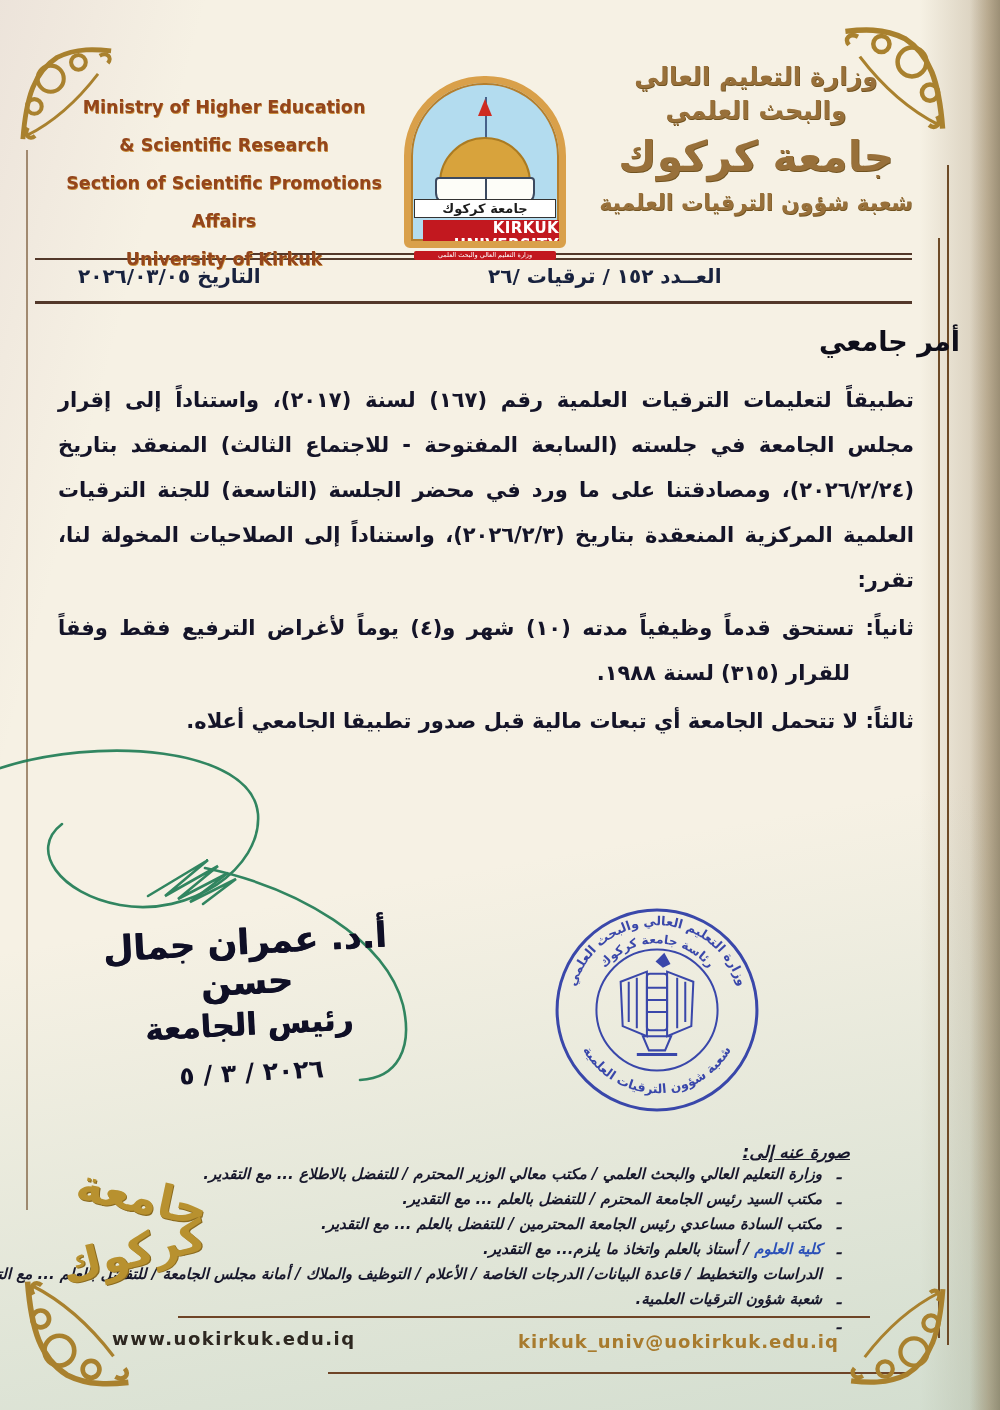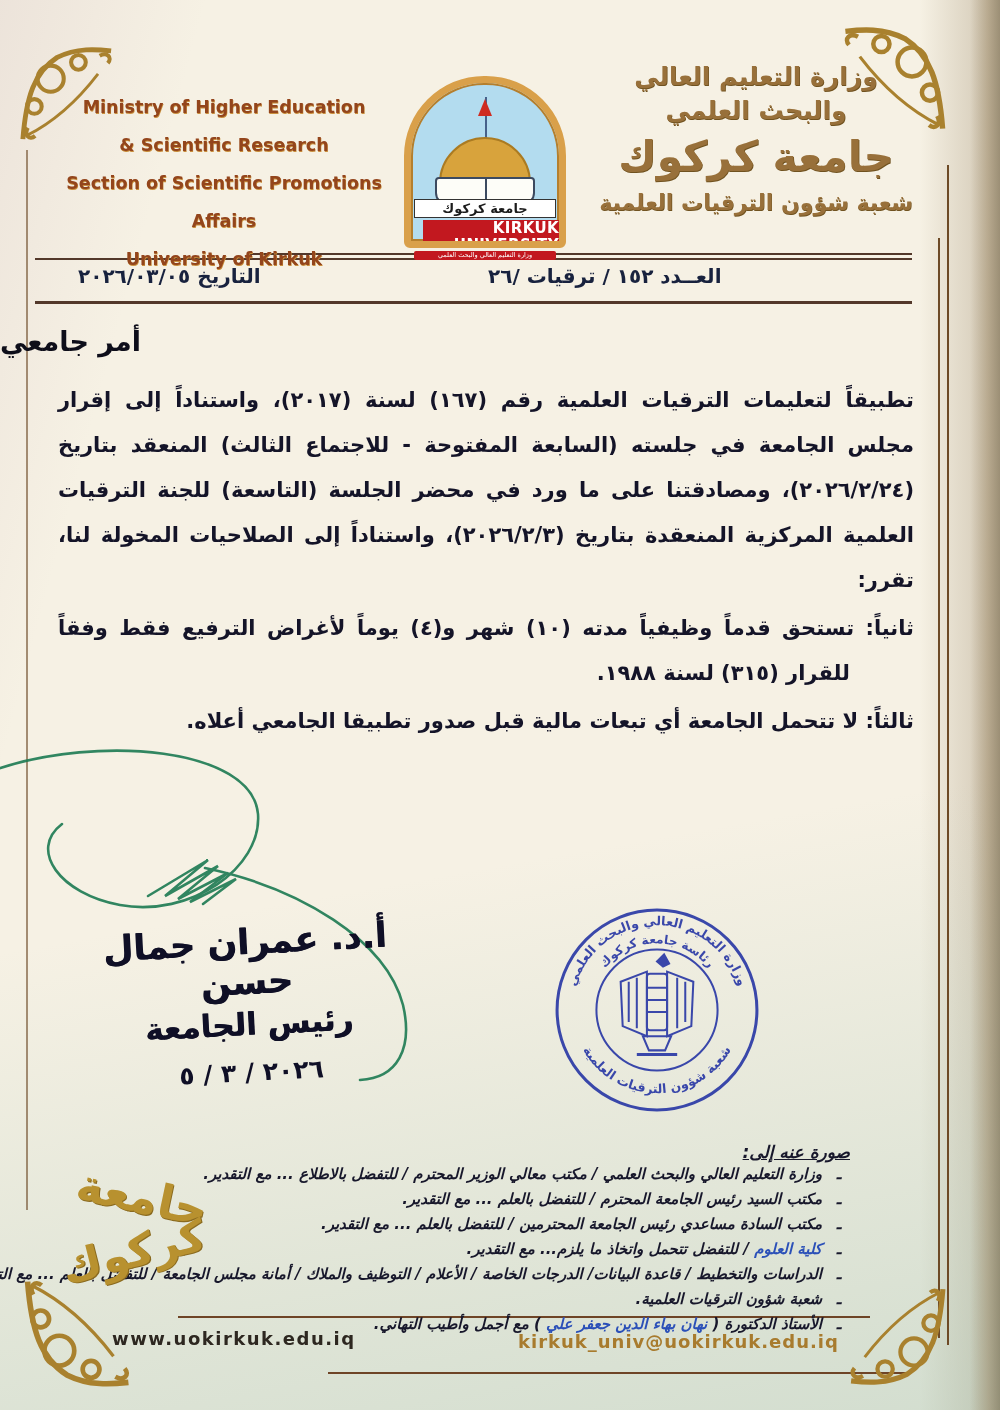--- a/index.html
+++ b/index.html
@@ -56,21 +56,21 @@
     text-align:center;line-height:9px;border-radius:2px;}
   
   .rule-top-a{left:250px;top:253px;width:662px;}
   .rule-top-b{left:35px;top:258px;width:877px;height:1.5px;}
   .rule-bottom{left:35px;top:301px;width:877px;height:3px;}
   .meta{position:absolute;left:0;top:262px;width:1000px;height:36px;z-index:3;
     color:#18223e;font-weight:bold;font-size:20px;}
   .meta-number{position:absolute;left:488px;top:2px;direction:rtl;}
   .meta-date{position:absolute;left:62px;top:2px;direction:rtl;margin-left:16px;}
   
-  .doc-title{position:absolute;left:0;top:326px;width:960px;text-align:left;
+  .doc-title{position:absolute;left:0;top:326px;width:960px;text-align:right;
     font-size:27px;font-weight:bold;color:#0e0e1a;z-index:3;}
   .body-text{position:absolute;left:58px;top:378px;width:856px;direction:rtl;text-align:justify;
     color:#141428;font-weight:bold;font-size:21px;line-height:45px;z-index:3;}
   .clause{margin-top:3px;padding-right:64px;text-indent:-64px;}
   .clause-label{color:#141428;}
   .blue-text{color:#2b50b8;}
   
   .pen{position:absolute;left:0;top:718px;width:470px;height:390px;z-index:4;}
   
   .sig{position:absolute;left:78px;top:922px;width:340px;text-align:center;color:#0f0f26;
@@ -260,33 +260,32 @@
     <div class="cc-row">
         <span class="cc-dash">ـ</span>
         <span class="cc-text"><span>مكتب السيد رئيس الجامعة المحترم / للتفضل بالعلم ... مع التقدير.</span><span class="blue-text"></span><span></span></span>
       </div>
     <div class="cc-row">
         <span class="cc-dash">ـ</span>
         <span class="cc-text"><span>مكتب السادة مساعدي رئيس الجامعة المحترمين / للتفضل بالعلم ... مع التقدير.</span><span class="blue-text"></span><span></span></span>
       </div>
     <div class="cc-row">
         <span class="cc-dash">ـ</span>
-        <span class="cc-text"><span></span><span class="blue-text">كلية العلوم</span><span> / للتفضل تتحمل واتخاذ ما يلزم... مع التقدير.</span></span>
+        <span class="cc-text"><span></span><span class="blue-text">كلية العلوم</span><span> / أستاذ بالعلم واتخاذ ما يلزم... مع التقدير.</span></span>
       </div>
     <div class="cc-row">
         <span class="cc-dash">ـ</span>
         <span class="cc-text"><span>الدراسات والتخطيط / قاعدة البيانات/ الدرجات الخاصة / الأعلام / التوظيف والملاك / أمانة مجلس الجامعة / للتفضل بالعلم ... مع التقدير.</span><span class="blue-text"></span><span></span></span>
       </div>
     <div class="cc-row">
         <span class="cc-dash">ـ</span>
         <span class="cc-text"><span>شعبة شؤون الترقيات العلمية.</span><span class="blue-text"></span><span></span></span>
       </div>
     <div class="cc-row">
         <span class="cc-dash">ـ</span>
-        <span class="cc-text"><span>الأستاذ الدكتورة ( </span><span class="blue-text">نهان بهاء الدين جعفر علي</span><span> ) مع أجمل وأطيب التهاني.</span></span>
       </div>
   </div>
 
   <div class="hline f-line1"></div>
   <div class="site">www.uokirkuk.edu.iq</div>
   <div class="mail">kirkuk_univ@uokirkuk.edu.iq</div>
   <div class="hline f-line2"></div>
 
   <div class="medallion">
     <span class="med-1">جامعة</span>

